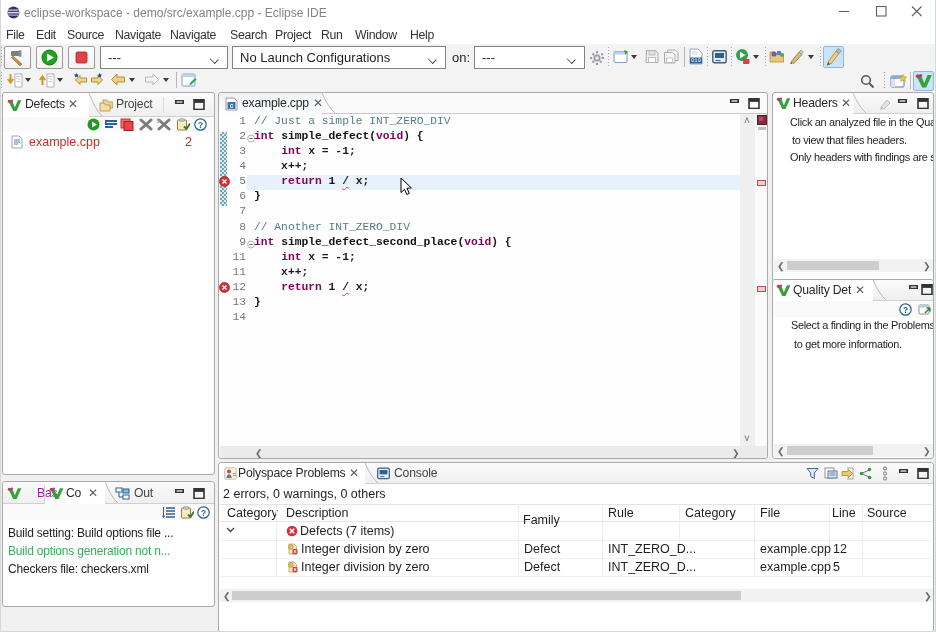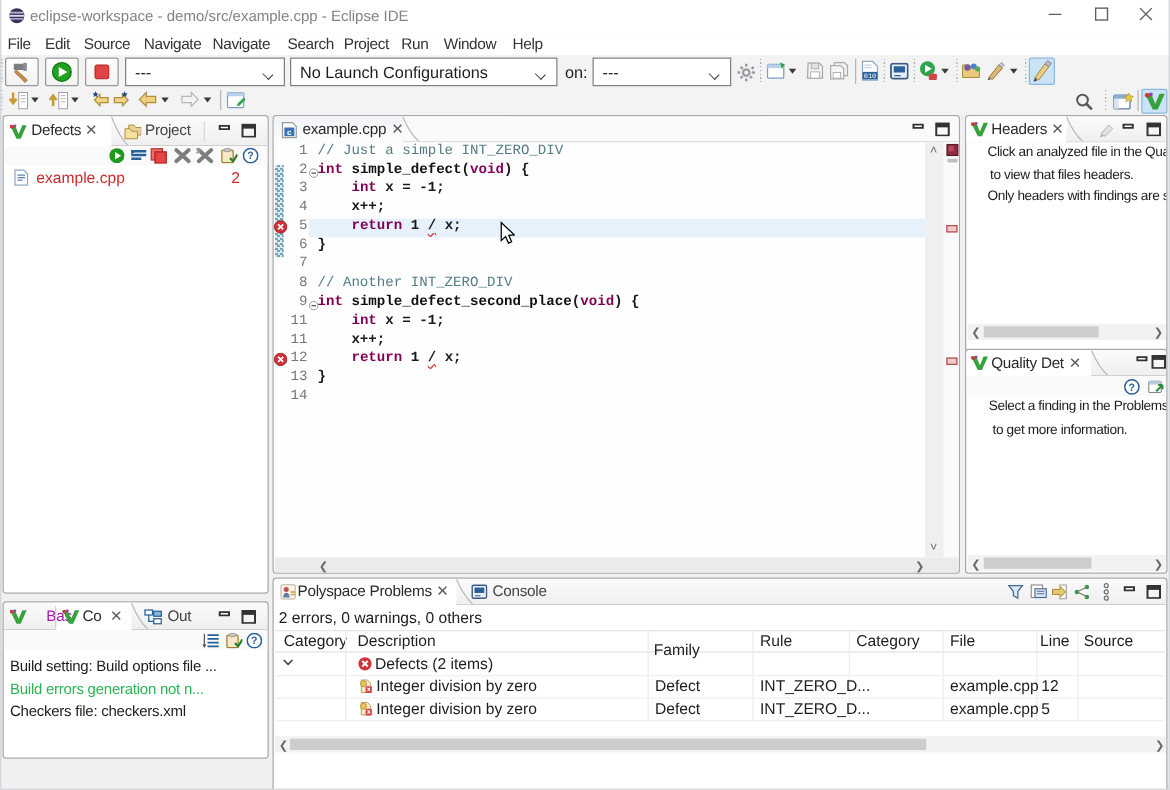--- a/index.html
+++ b/index.html
@@ -510,21 +510,21 @@
     <svg class="abs" style="left:177px;top:24px" width="14" height="13" viewBox="0 0 14 13">
       <rect x="1.5" y="2" width="9" height="10" rx="1" fill="#f7e9c8" stroke="#a08030" stroke-width="1"></rect>
       <rect x="3.5" y="0.8" width="5" height="2.5" rx="1" fill="#c8c8c8" stroke="#888" stroke-width="0.6"></rect>
       <path d="M8 8.5 l2.5 2.5 L14 5.5" stroke="#2a7d2a" stroke-width="1.8" fill="none"></path>
     </svg>
     <svg class="abs" style="left:194px;top:24px" width="13" height="13" viewBox="0 0 13 13">
       <circle cx="6.5" cy="6.5" r="5.7" fill="#fff" stroke="#2a6099" stroke-width="1.2"></circle>
       <text x="6.5" y="9.5" font-size="8.5" text-anchor="middle" fill="#2a6099" font-weight="bold" font-family="Liberation Sans">?</text>
     </svg>
     <div class="ptext" style="left:5px;top:44px;font-size:12px;letter-spacing:-0.2px">Build setting: Build options file ...</div>
-    <div class="ptext" style="left:5px;top:62px;color:#2eb356;font-size:12px;letter-spacing:-0.2px">Build errors generation not n...</div>
+    <div class="ptext" style="left:5px;top:62px;color:#2eb356;font-size:12px;letter-spacing:-0.2px">Build options generation not n...</div>
     <div class="ptext" style="left:5px;top:80px;font-size:12px;letter-spacing:-0.2px">Checkers file: checkers.xml</div>
   </div>
 
   <div class="panel" id="problems" style="left:218px; top:462px; width:716px; height:173px;">
     <div style="position:absolute;left:0;top:0;right:0;height:21px;background:linear-gradient(#fbfbfb,#efefef);border-radius:3px 3px 0 0;border-bottom:1px solid #d0d0d0"></div>
     <div style="position:absolute;left:0;top:0;width:146px;height:21px;background:#fff;border-radius:3px 0 0 0"></div>
     <svg class="abs" style="left:146px;top:0" width="14" height="21" viewBox="0 0 14 21">
       <path d="M0 0 Q6 14 13 20" stroke="#b9b9b9" fill="none" stroke-width="1"></path>
     </svg>
     <svg class="abs" style="left:5px;top:4px" width="13" height="13" viewBox="0 0 13 13">
@@ -596,21 +596,21 @@
     <div style="position:absolute;left:1px;top:95px;right:1px;height:1px;background:#f0f0f0"></div>
     <div style="position:absolute;left:1px;top:113px;right:1px;height:1px;background:#f0f0f0"></div>
 
     <svg class="abs" style="left:7px;top:64px" width="9" height="6" viewBox="0 0 9 6">
       <path d="M1 1 L4.5 4.5 L8 1" stroke="#444" stroke-width="1.3" fill="none"></path>
     </svg>
     <svg class="abs" style="left:67px;top:62px" width="12" height="12" viewBox="0 0 12 12">
       <circle cx="6" cy="6" r="5.3" fill="#cf3438"></circle>
       <path d="M3.8 3.8 L8.2 8.2 M8.2 3.8 L3.8 8.2" stroke="#fff" stroke-width="1.5"></path>
     </svg>
-    <div class="ptext" style="left:81px;top:61px">Defects (2 items)</div>
+    <div class="ptext" style="left:81px;top:61px">Defects (7 items)</div>
     <svg class="abs" style="left:68px;top:80px" width="11" height="12" viewBox="0 0 11 12">
       <path d="M2 1 h5 l2.5 2.5 V11 H2 Z" fill="#f5e9c8" stroke="#b8a060" stroke-width="0.8"></path>
       <circle cx="3.8" cy="4" r="2.4" fill="#e8c25a" stroke="#a8862a" stroke-width="0.6"></circle>
       <rect x="5.5" y="6" width="5" height="5.3" rx="0.8" fill="#d04545"></rect>
       <path d="M7 7.2 l2 2.6 m0-2.6 l-2 2.6" stroke="#fff" stroke-width="0.9"></path>
     </svg>
     <div class="ptext" style="left:82px;top:79px">Integer division by zero</div>
     <div class="ptext" style="left:305px;top:79px">Defect</div>
     <div class="ptext" style="left:389px;top:79px">INT_ZERO_D...</div>
     <div class="ptext" style="left:541px;top:79px">example.cpp</div>

